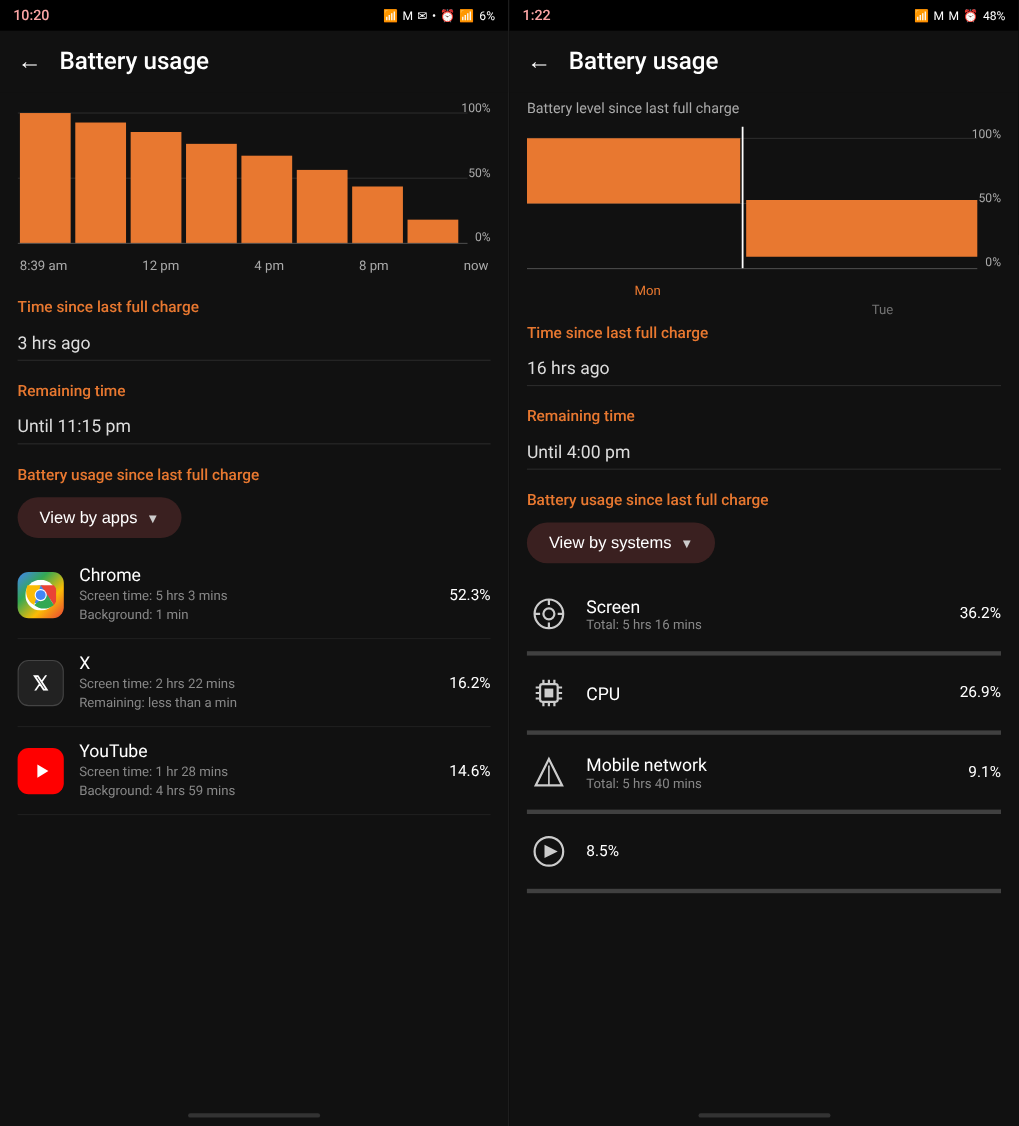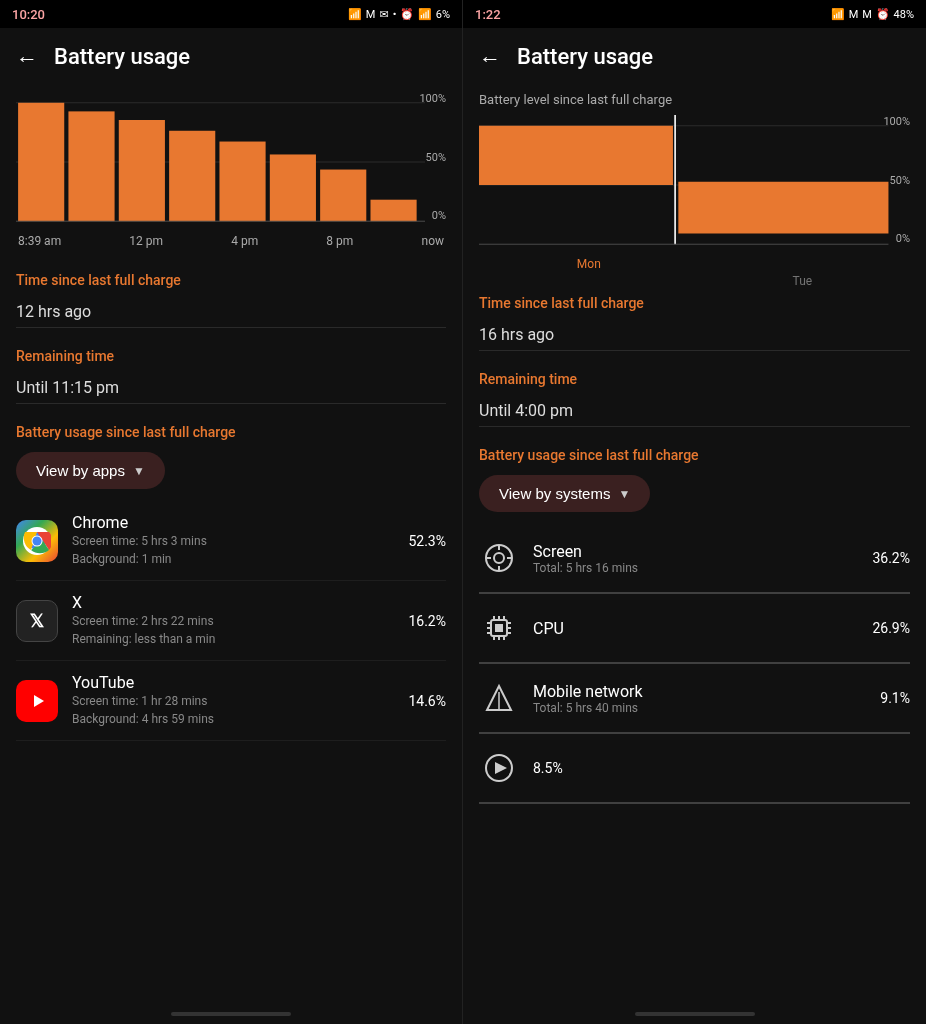--- a/index.html
+++ b/index.html
@@ -196,21 +196,21 @@
       color: #aaa;
       font-size: 13px;
       margin: 8px 0 4px 0;
     }
 
     
     .sys-item {
       display: flex;
       align-items: center;
       padding: 14px 0;
-      border-bottom: 2px solid #404040;
+      border-bottom: 4px solid #404040;
     }
     .sys-icon {
       width: 40px;
       height: 40px;
       margin-right: 14px;
       flex-shrink: 0;
       display: flex;
       align-items: center;
       justify-content: center;
       color: #ccc;
@@ -294,21 +294,21 @@
       <div class="chart-labels">
         <span>8:39 am</span>
         <span>12 pm</span>
         <span>4 pm</span>
         <span>8 pm</span>
         <span>now</span>
       </div>
     </div>
 
     <div class="section-label">Time since last full charge</div>
-    <div class="section-value">12 hrs ago</div>
+    <div class="section-value">3 hrs ago</div>
 
     <div class="section-label">Remaining time</div>
     <div class="section-value">Until 11:15 pm</div>
 
     <div class="section-label">Battery usage since last full charge</div>
 
     <button class="view-by-btn">
       <span>View by apps</span>
       <span class="dropdown-arrow">▼</span>
     </button>

